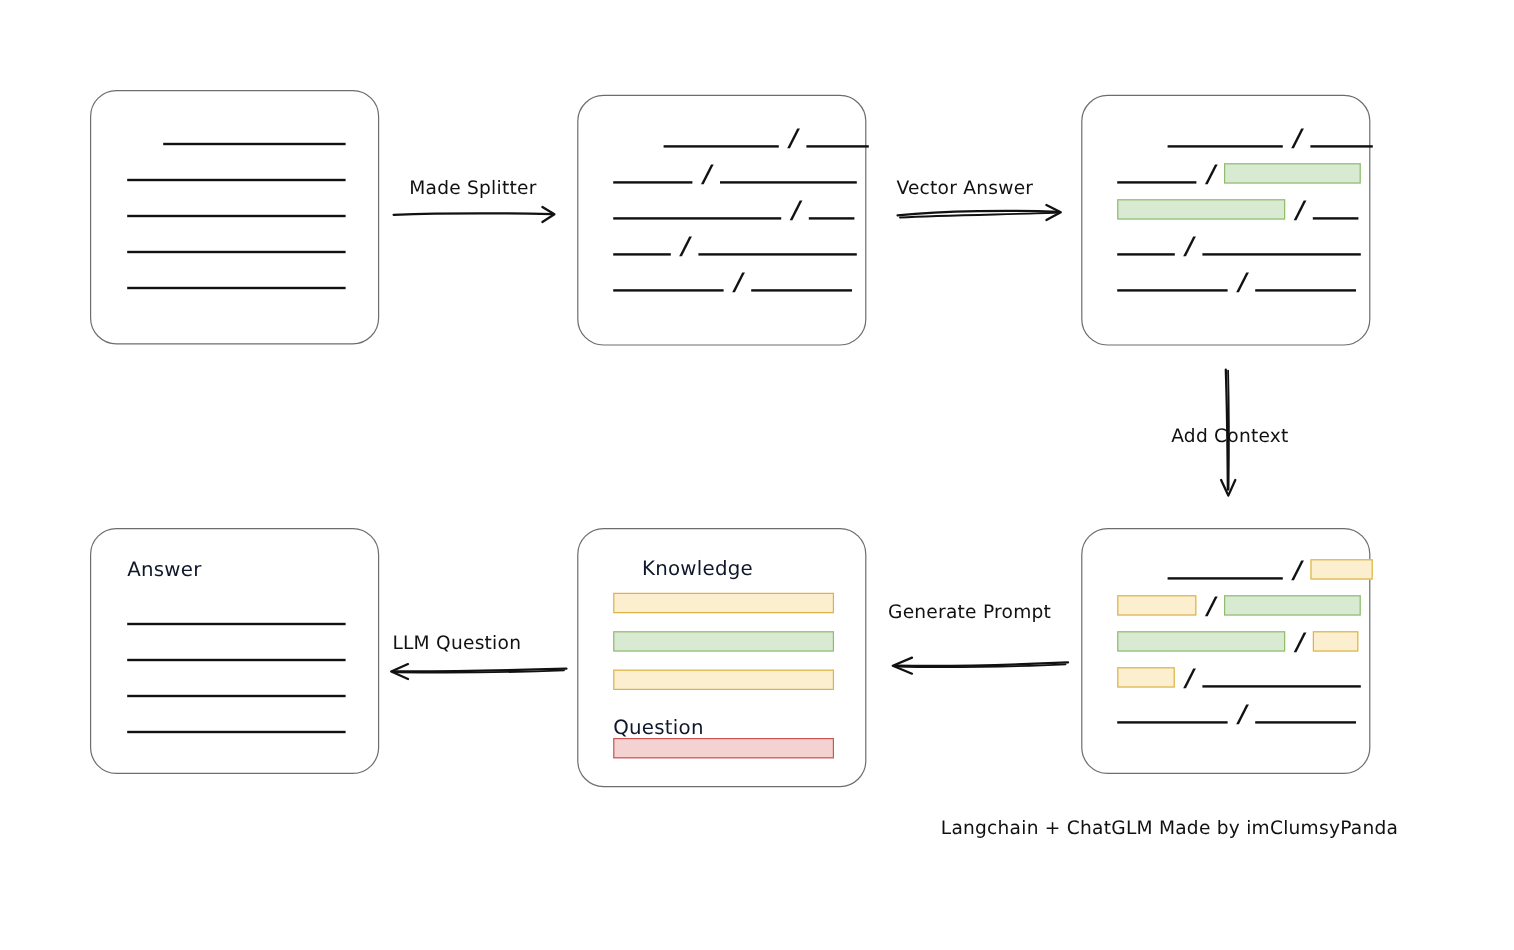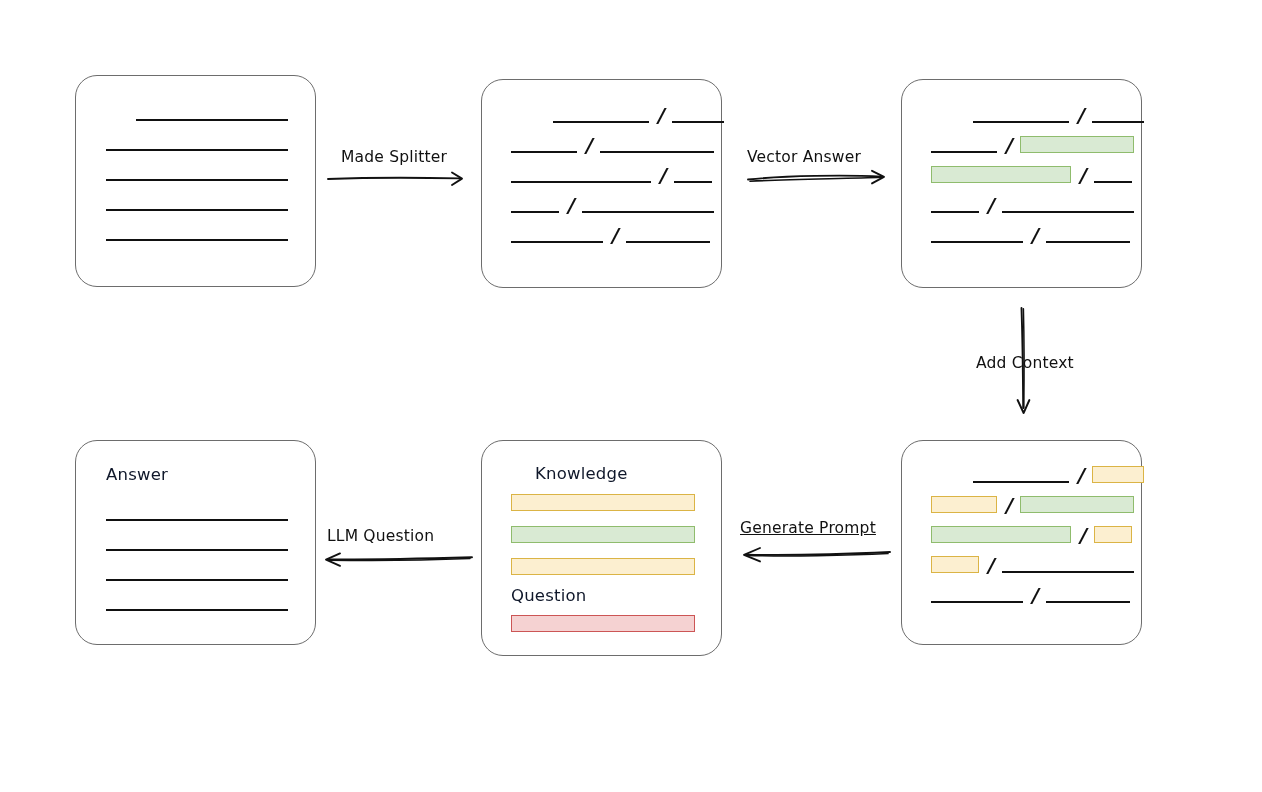--- a/index.html
+++ b/index.html
@@ -165,27 +165,27 @@
     <path d="M20,5.4 L6,11.6 L20,17.8" stroke-width="1.9"></path>
   </svg>
 
   <div class="card" style="left:481px;top:440px;width:241px;height:216px;">
     <div class="heading" style="left:29px;top:23px;margin-left:24px;">Knowledge</div>
     <div>
         <div class="chip yellow" style="left: 29px; top: 53px; width: 184px; height: 17px;"></div>
         <div class="chip green" style="left: 29px; top: 85px; width: 184px; height: 17px;"></div>
         <div class="chip yellow" style="left: 29px; top: 117px; width: 184px; height: 17px;"></div>
       </div>
-    <div class="heading" style="left:29px;top:145px;">Question</div>
+    <div class="heading" style="left:29px;top:156px;">Question</div>
     <div>
         <div class="chip red" style="left: 29px; top: 174px; width: 184px; height: 17px;"></div>
       </div>
   </div>
 
-  <div class="arrow-label" style="left:740px;top:519px;text-decoration:underline;">Generate Prompt</div>
+  <div class="arrow-label" style="left:740px;top:501px;">Generate Prompt</div>
   <svg class="arrow" style="left:738px;top:542px;width:152px;height:24px;" viewBox="0 0 152 24">
     <path d="M152,10 C112,11.8 46,13.4 8,12.6" stroke-width="1.9"></path>
     <path d="M150,11.6 C112,13.6 46,14.8 9,13.4" stroke-width="1.5"></path>
     <path d="M22,6 L6,12.8 L22,19.4" stroke-width="1.9"></path>
   </svg>
 
   <div class="card" style="left:901px;top:440px;width:241px;height:205px;">
     <div class="card-body">
         <div class="rule" style="left: 71px; top: 40px; width: 96px;"></div>
         <div class="slash" style="left: 176px; top: 24px;">/</div>
@@ -198,14 +198,15 @@
         <div class="chip yellow" style="left: 192px; top: 85px; width: 38px; height: 17px;"></div>
         <div class="chip yellow" style="left: 29px; top: 115px; width: 48px; height: 17px;"></div>
         <div class="slash" style="left: 86px; top: 114px;">/</div>
         <div class="rule" style="left: 100px; top: 130px; width: 132px;"></div>
         <div class="rule" style="left: 29px; top: 160px; width: 92px;"></div>
         <div class="slash" style="left: 130px; top: 144px;">/</div>
         <div class="rule" style="left: 144px; top: 160px; width: 84px;"></div>
       </div>
   </div>
 
+  <div class="footer" style="left:784px;top:681px;">Langchain + ChatGLM Made by imClumsyPanda</div>
 
 </div>
 
 </body></html>

